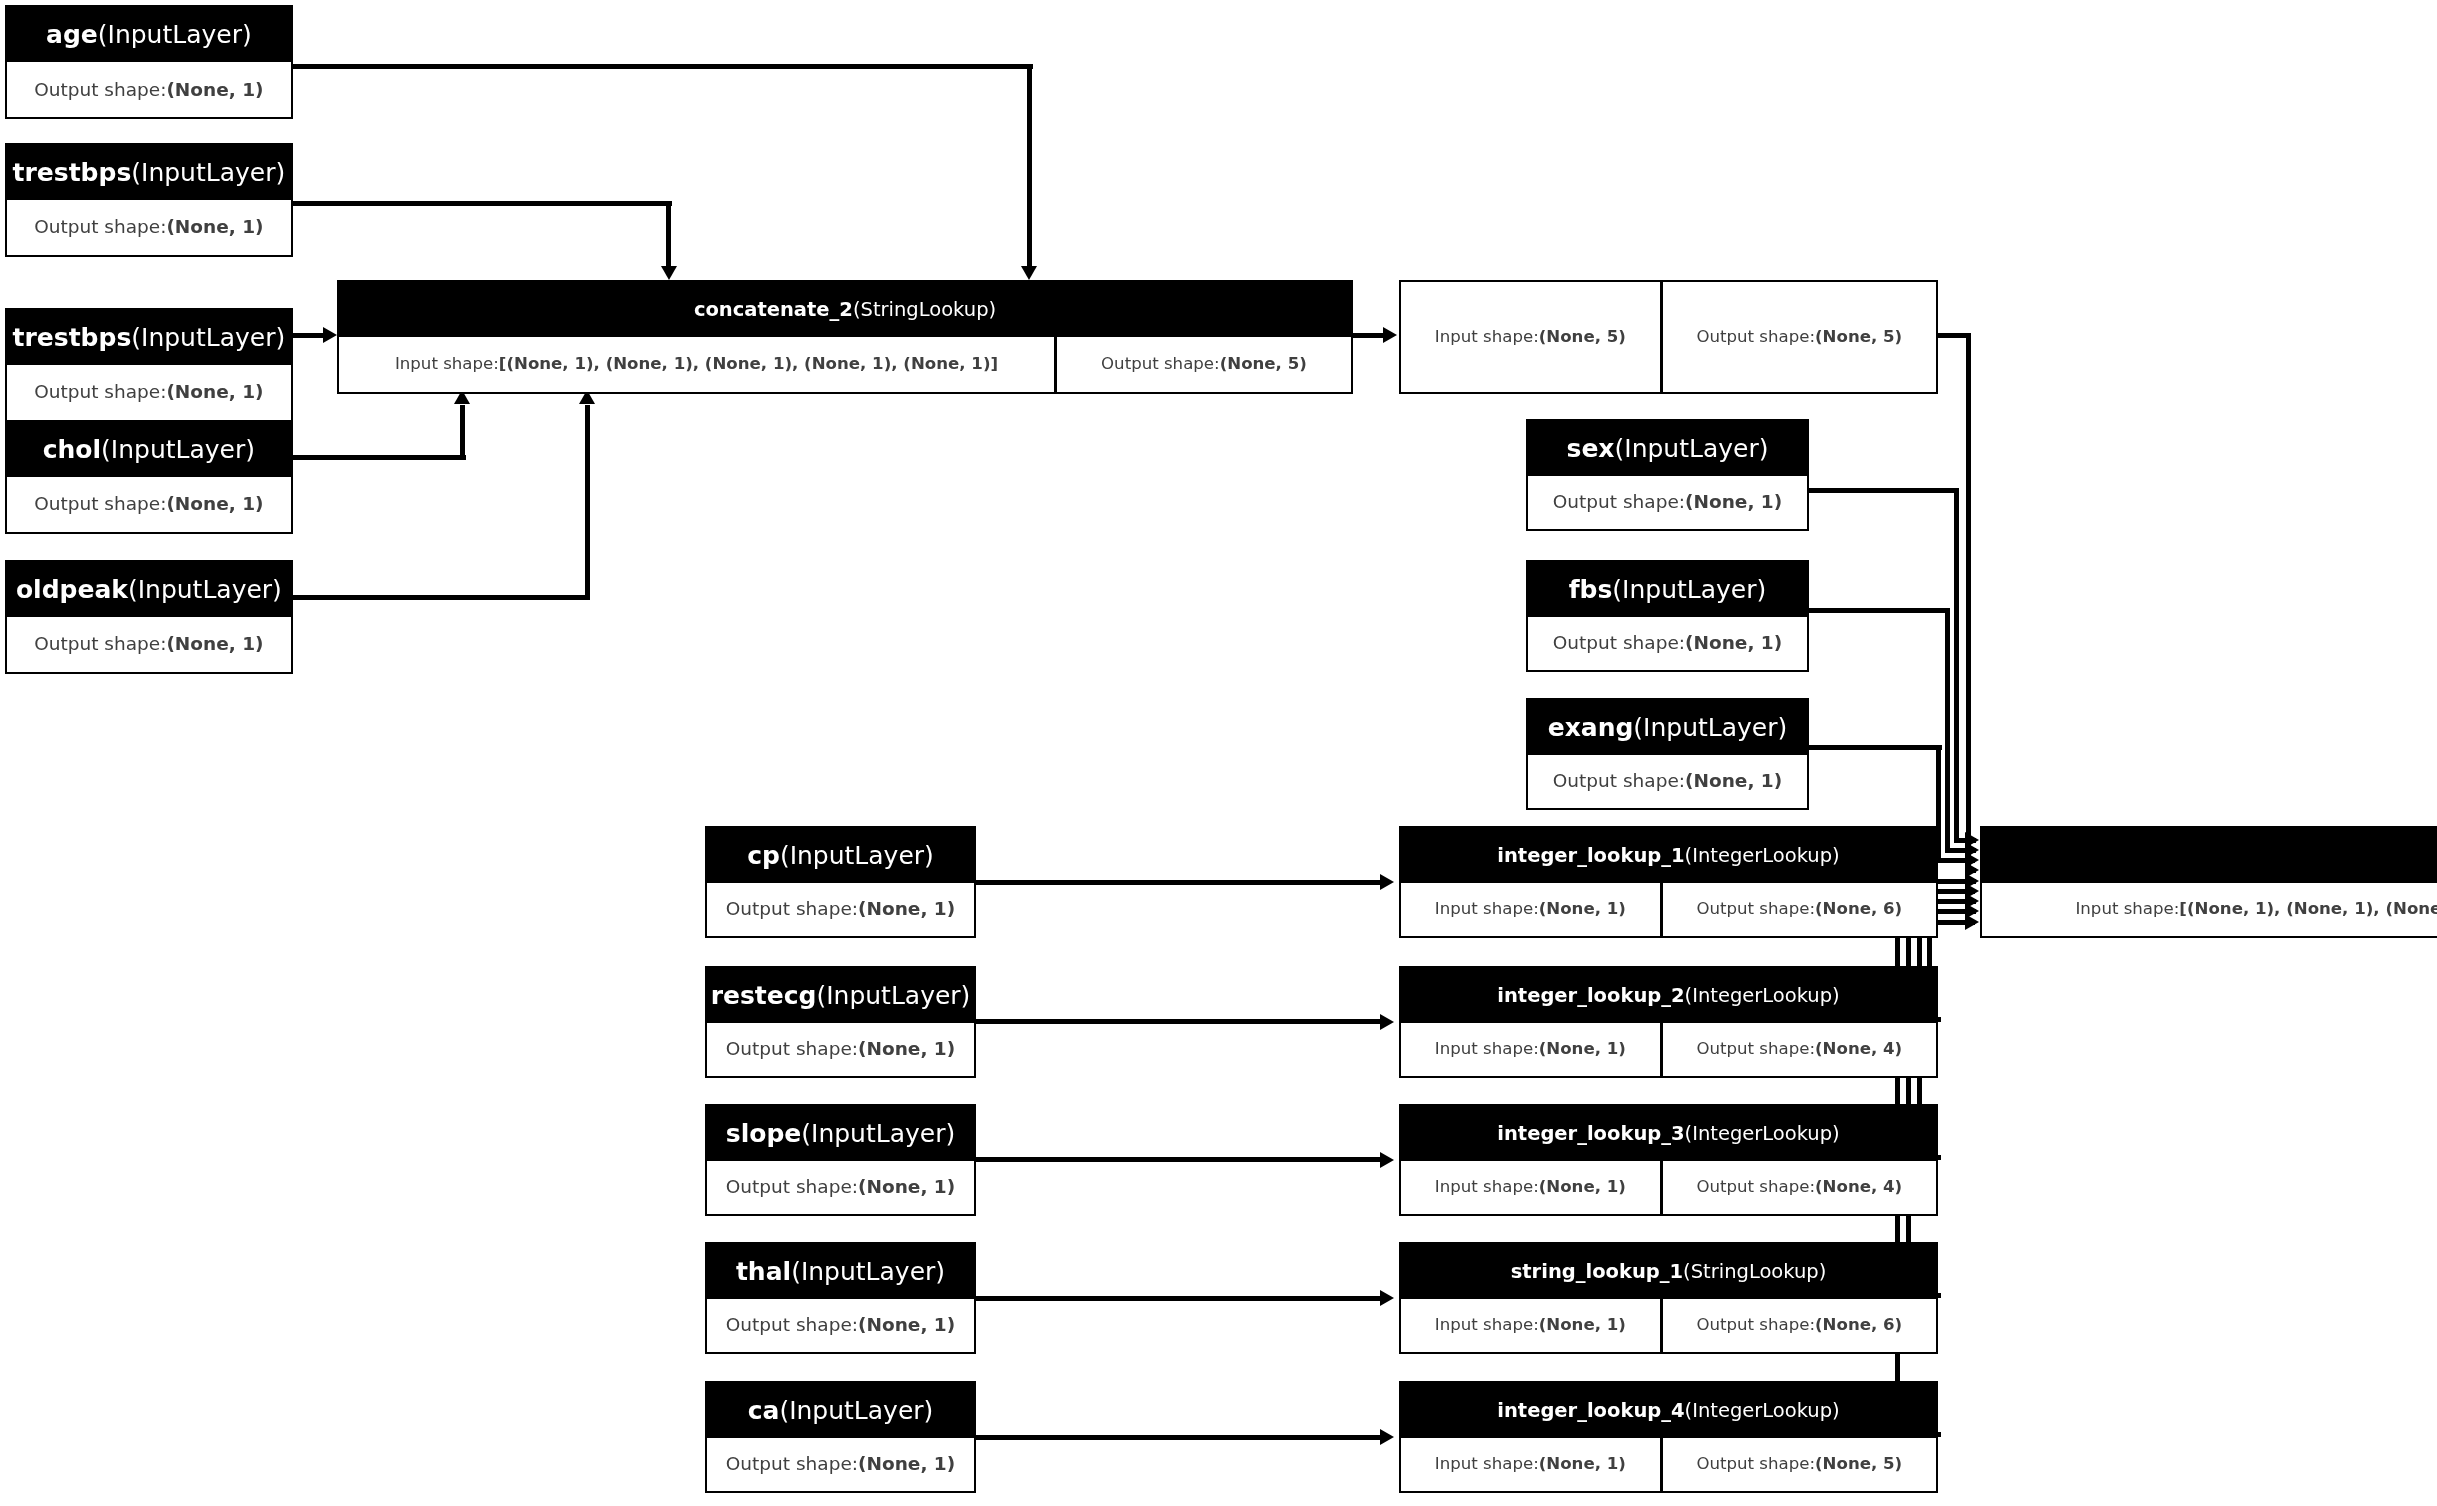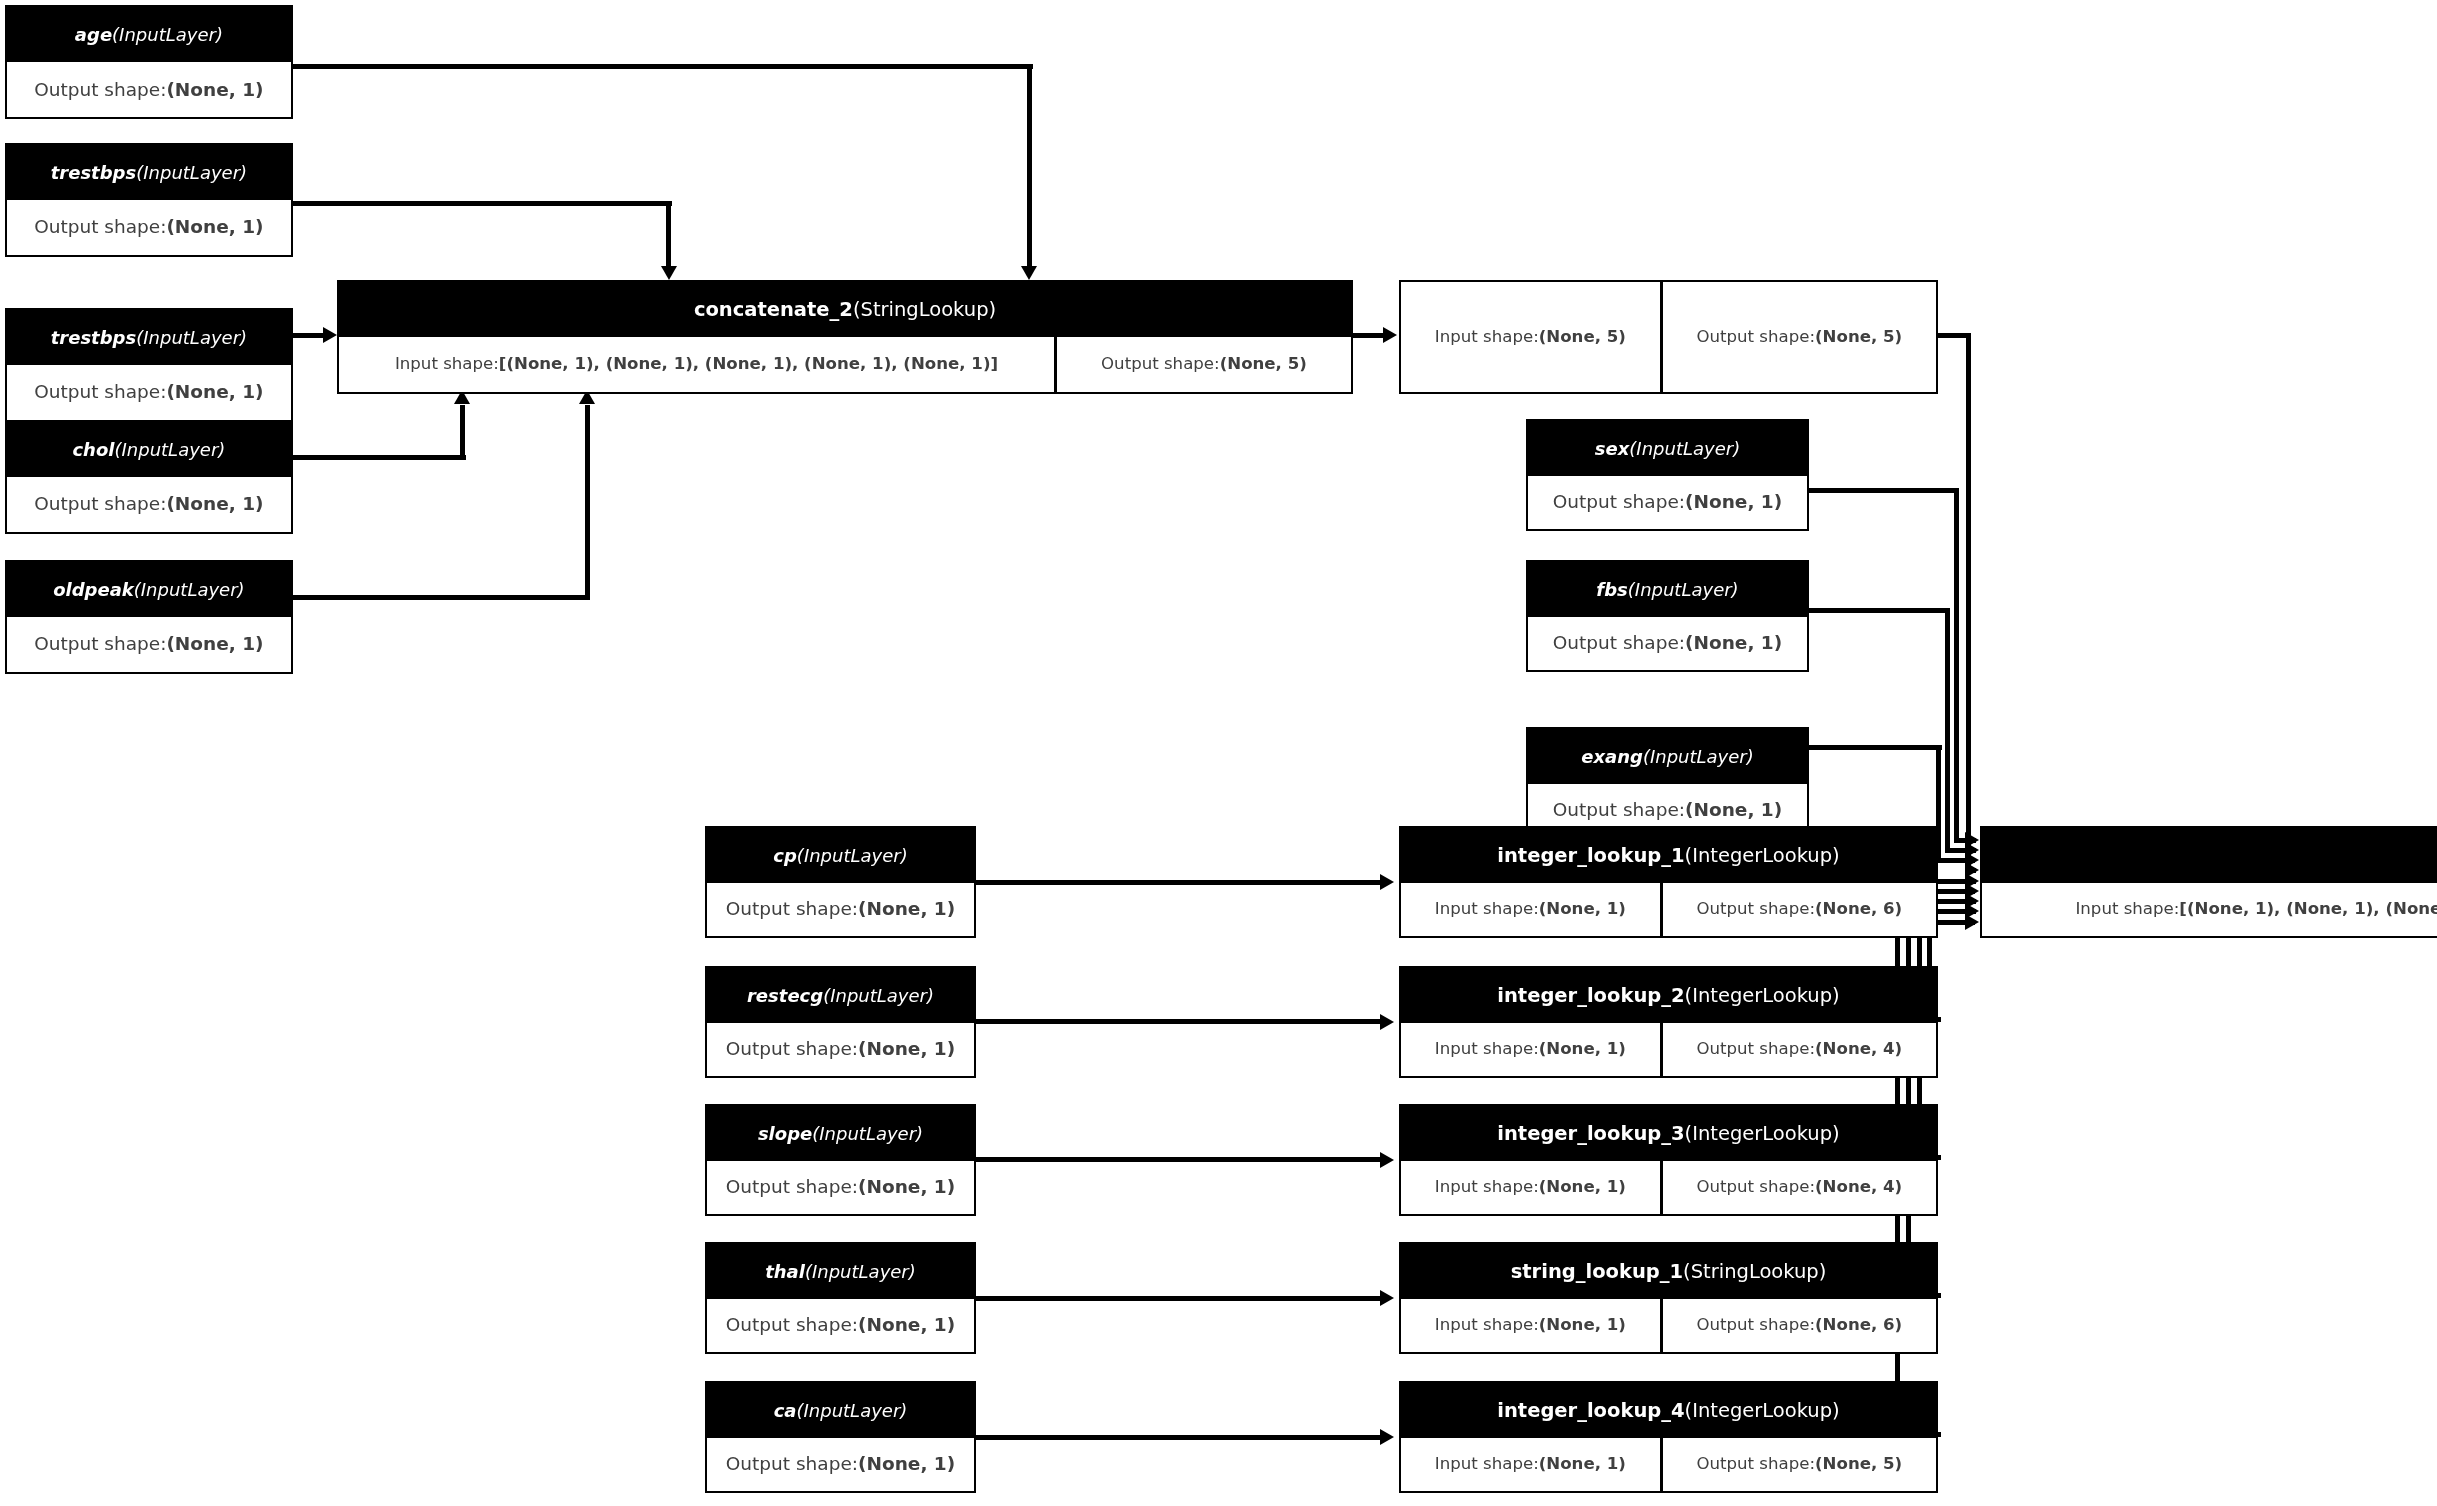--- a/index.html
+++ b/index.html
@@ -50,21 +50,21 @@
     white-space:nowrap;
     box-sizing:border-box;
     padding:0 4.9px;
     line-height:1;
   }
   .node .cell .lbl{font-weight:normal;}
   .node .cell .val{font-weight:bold;}
   .node .cell .val:before{content:" ";}
 
   
-  .sz-in .hdr{height:55px;font-size:18px;font-style:italic;}
+  .sz-in .hdr{height:55px;font-size:25px;}
   .sz-in .cell{font-size:18.5px;}
 
   .sz-wide .hdr{height:55px;font-size:19.5px;}
   .sz-wide .cell{font-size:16.6px;}
 
   
   .seg{position:absolute;background:#000000;z-index:2;}
   .ah{position:absolute;width:0;height:0;z-index:3;}
   .ah-r{border-top:8.3px solid transparent;border-bottom:8.3px solid transparent;border-left:14.6px solid #000000;}
   .ah-d{border-left:8.3px solid transparent;border-right:8.3px solid transparent;border-top:14.6px solid #000000;}
@@ -273,21 +273,21 @@
         <span class="ty">(InputLayer)</span>
     </div>
     <div class="body">
       <div class="cell">
         <span class="lbl">Output shape:</span>
           <span class="val">(None, 1)</span>
       </div>
     </div>
   </div>
 
-  <div class="node sz-in" style="left:1526px;top:698px;width:283px;height:112px;margin-top:29px;">
+  <div class="node sz-in" style="left:1526px;top:698px;width:283px;height:112px;">
     <div class="hdr">
       <span class="nm">exang</span>
         <span class="ty">(InputLayer)</span>
     </div>
     <div class="body">
       <div class="cell">
         <span class="lbl">Output shape:</span>
           <span class="val">(None, 1)</span>
       </div>
     </div>

